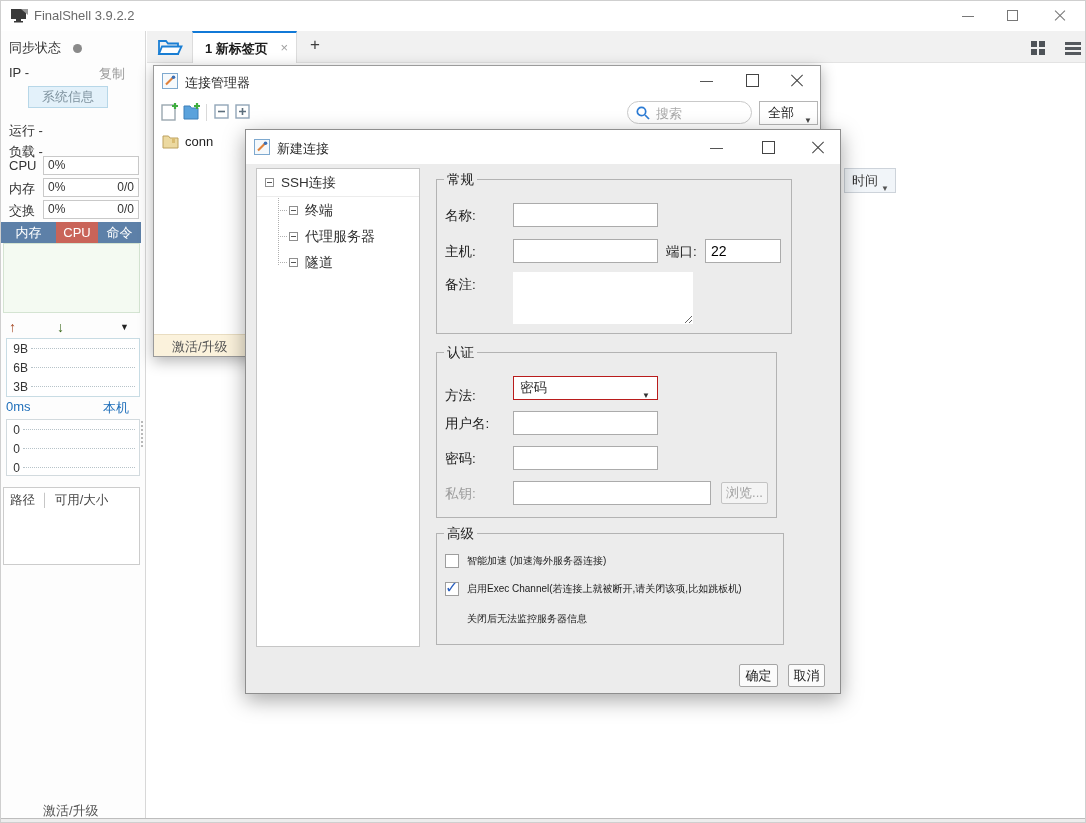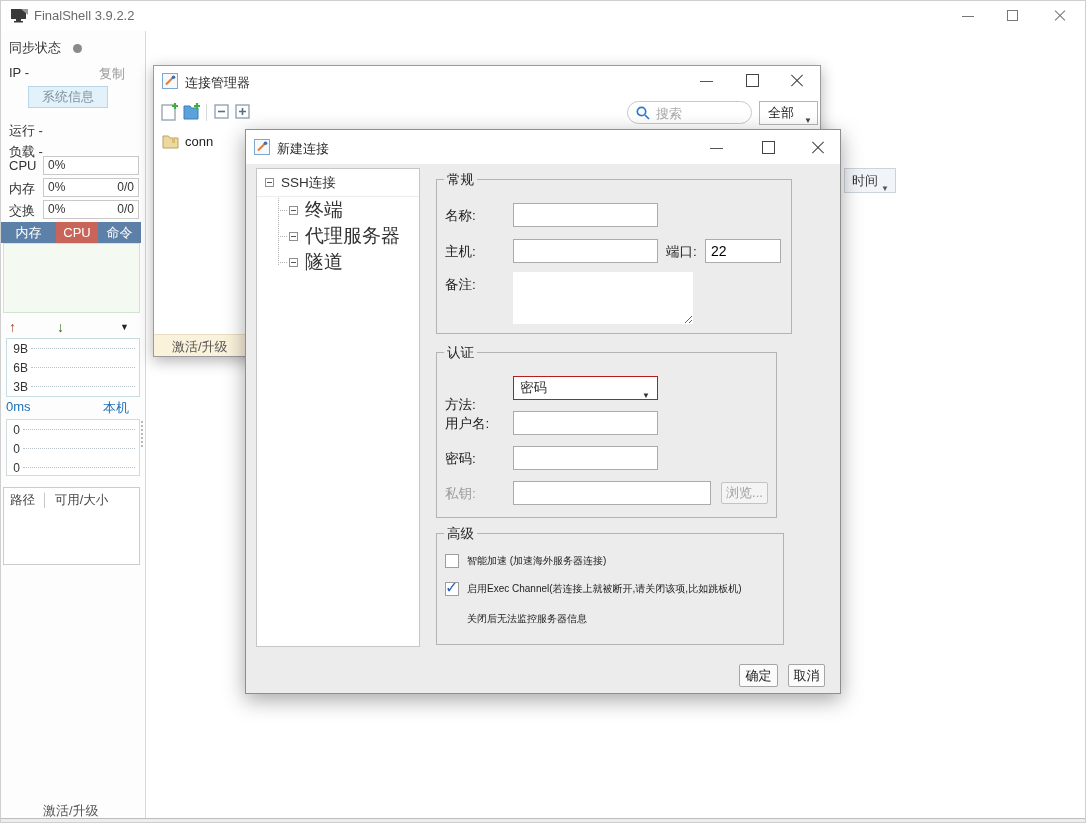--- a/index.html
+++ b/index.html
@@ -83,21 +83,21 @@
   .cm-filter { position:absolute; left:605px; top:5px; width:59px; height:24px; border:1px solid #b5b5b5; background:#fff; font-size:13px; color:#222; line-height:22px; padding-left:8px; }
   .cm-filter .tri { position:absolute; right:5px; top:8px; font-size:8px; color:#444; }
   .cm-list-item { position:absolute; left:8px; top:68px; display:flex; align-items:center; gap:6px; font-size:13px; color:#222; }
   .cm-strip { position:absolute; left:0; top:268px; width:100%; height:22px; background:#fbf2dc; border-top:1px solid #e9ddc1; }
   .cm-strip span { position:absolute; left:18px; top:3px; color:#555; font-size:13px; }
 
   
   .newconn { position:absolute; left:244px; top:128px; width:596px; height:565px; background:#ececec; border:1px solid #8e8e8e; box-shadow:0 6px 20px rgba(0,0,0,.35); }
   .nc-tree { position:absolute; left:10px; top:38px; width:164px; height:479px; background:#fff; border:1px solid #c6c6c6; }
   .tree-root { position:relative; height:28px; line-height:28px; padding-left:8px; border-bottom:1px solid #ececec; display:flex; align-items:center; gap:7px; font-size:13.5px; }
-  .tree-child { position:relative; height:26px; line-height:26px; padding-left:32px; display:flex; align-items:center; gap:7px; font-size:19px; }
+  .tree-child { position:relative; height:26px; line-height:26px; padding-left:32px; display:flex; align-items:center; gap:7px; font-size:14px; }
   .tree-child::before { content:""; position:absolute; left:21px; top:13px; width:9px; border-top:1px dotted #b0b0b0; }
   .tree-vline { position:absolute; left:21px; top:29px; height:67px; border-left:1px dotted #b0b0b0; }
   .treebox { position:relative; width:9px; height:9px; border:1px solid #8f8f8f; background:#fff; flex:0 0 auto; }
   .treebox::after { content:""; position:absolute; left:1px; right:1px; top:3px; border-top:1px solid #555; }
 
   .grp { position:absolute; border:1px solid #b3b3b3; }
   .grp-legend { position:absolute; left:7px; top:-9px; background:#ececec; padding:0 3px; font-size:13.5px; color:#222; }
   .fld-label { position:absolute; font-size:13.5px; color:#222; }
   .fld-label.dis { color:#9c9c9c; }
   .txt { position:absolute; height:24px; background:#fff; border:1px solid #ababab; font-size:14px; padding:0 5px; line-height:22px; }
@@ -219,20 +219,42 @@
       <div class="disk-head">
         <span>路径</span>
         <span class="disk-sep">│</span>
         <span>可用/大小</span>
       </div>
     </div>
 
     <span class="activate-link">激活/升级</span>
   </div>
 
+  <div class="tabbar">
+    <svg class="openfolder-icon" width="26" height="20" viewBox="0 0 26 20">
+      <path d="M2 4 L9 4 L11 6.5 L21 6.5 L21 17 L2 17 Z" fill="none" stroke="#1b7fd4" stroke-width="1.8"></path>
+      <path d="M5 9.5 L24.5 9.5 L21 17 L2 17 Z" fill="#fff" stroke="#1b7fd4" stroke-width="1.8"></path>
+    </svg>
+    <div class="tab-active">
+      <span class="tab-label">1 新标签页</span>
+      <span class="tab-close">×</span>
+    </div>
+    <span class="tab-plus">+</span>
+    <div class="grid-icon">
+        <span></span>
+        <span></span>
+        <span></span>
+        <span></span>
+      </div>
+    <div class="burger-icon">
+        <div></div>
+        <div></div>
+        <div></div>
+      </div>
+  </div>
 
   <div class="maincontent">
     <div class="time-dd">
       <span>时间</span>
       <span class="tri">▼</span>
     </div>
   </div>
   <div class="statusbar"></div>
 
   <div class="connmgr">
@@ -343,21 +365,21 @@
       <span class="fld-label" style="left:8px;top:63px;">主机:</span>
       <input class="txt" style="left: 76px; top: 59px; width: 145px;">
       <span class="fld-label" style="left:229px;top:63px;">端口:</span>
       <input class="txt" style="left: 268px; top: 59px; width: 76px;" value="22">
       <span class="fld-label" style="left:8px;top:96px;">备注:</span>
       <textarea class="nc-note" style="left: 76px; top: 92px; width: 180px; height: 52px;"></textarea>
     </div>
 
     <div class="grp" style="left:190px;top:222px;width:341px;height:166px;">
       <span class="grp-legend">认证</span>
-      <span class="fld-label" style="left:8px;top:43px;">方法:</span>
+      <span class="fld-label" style="left:8px;top:34px;">方法:</span>
       <div class="combo" style="left:76px;top:23px;width:145px;">
         <span>密码</span>
         <span class="tri">▼</span>
       </div>
       <span class="fld-label" style="left:8px;top:62px;">用户名:</span>
       <input class="txt" style="left: 76px; top: 58px; width: 145px;">
       <span class="fld-label" style="left:8px;top:97px;">密码:</span>
       <input class="txt" style="left: 76px; top: 93px; width: 145px;">
       <span class="fld-label dis" style="left:8px;top:132px;">私钥:</span>
       <input class="txt" style="left: 76px; top: 128px; width: 198px;" disabled="">

